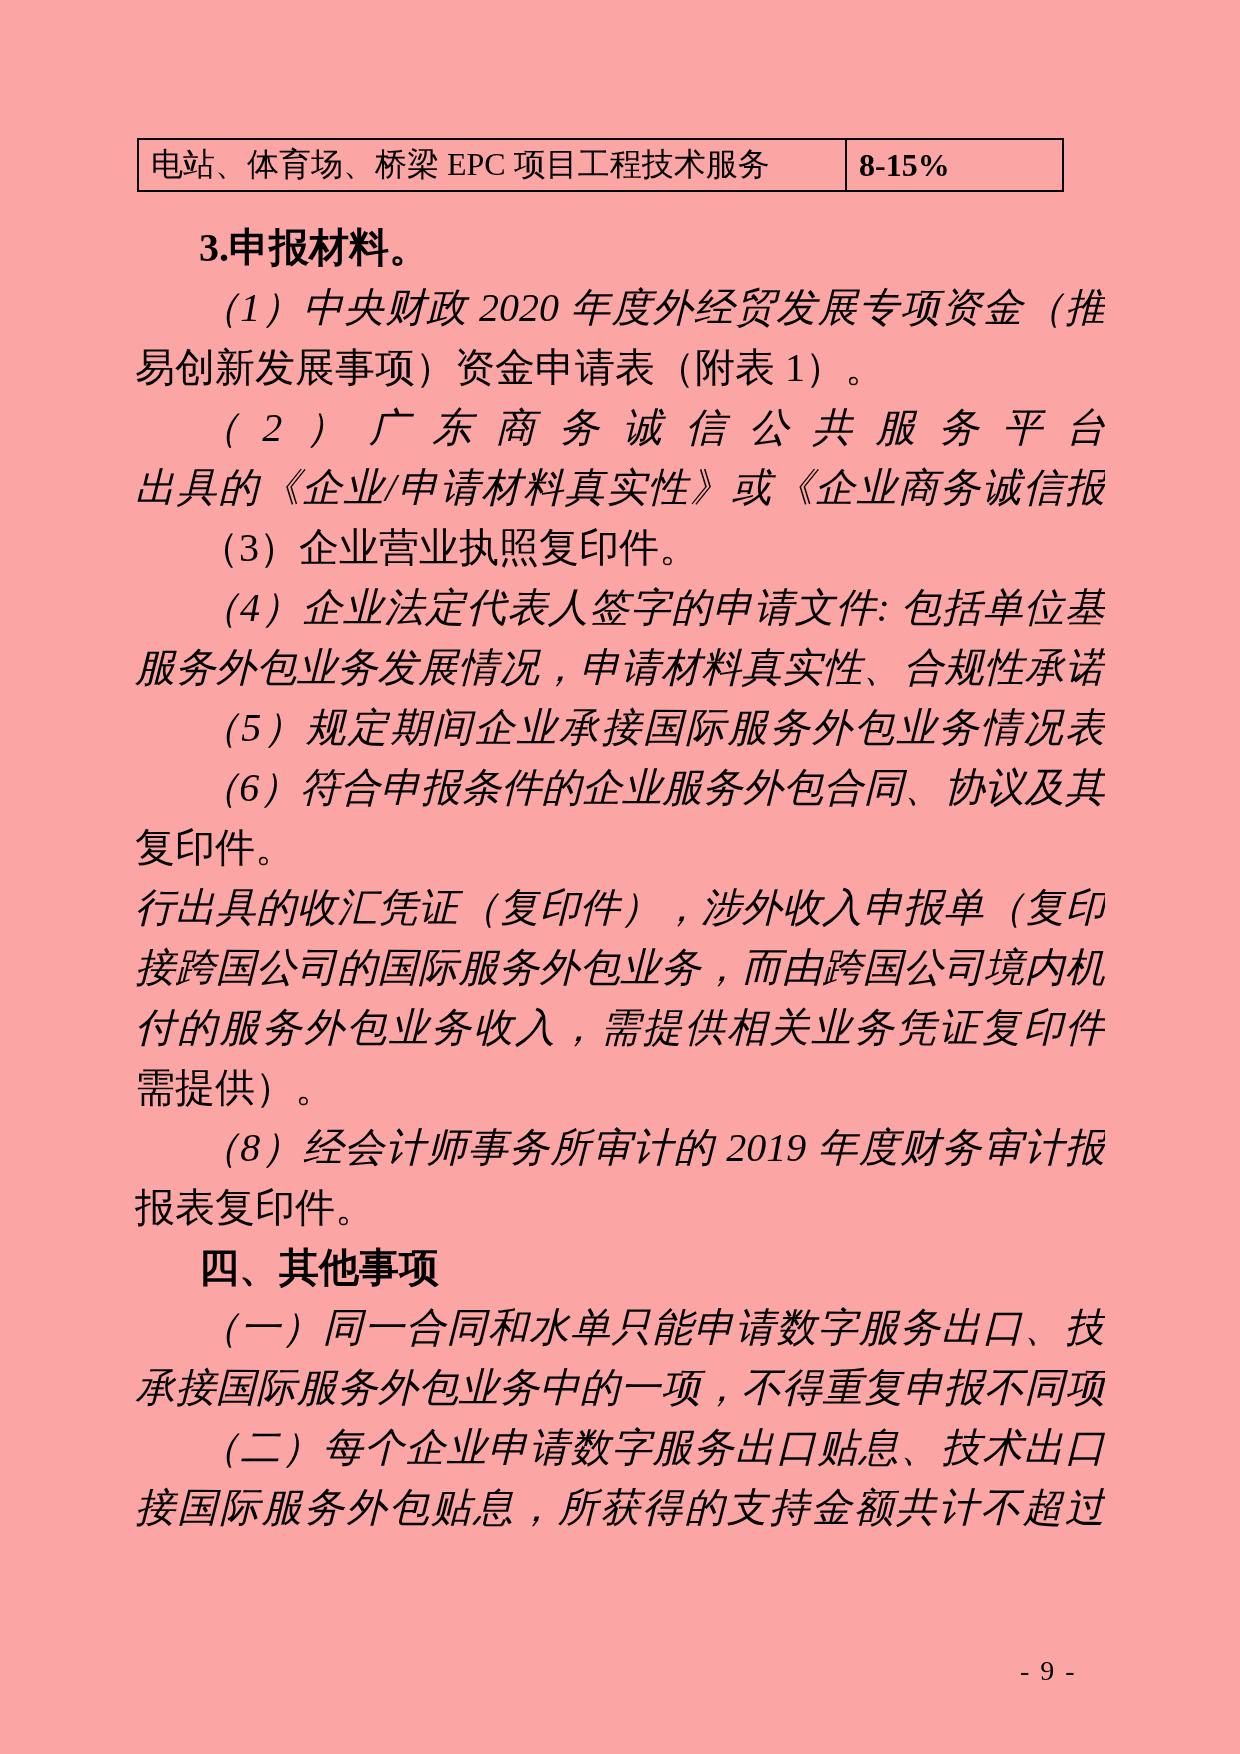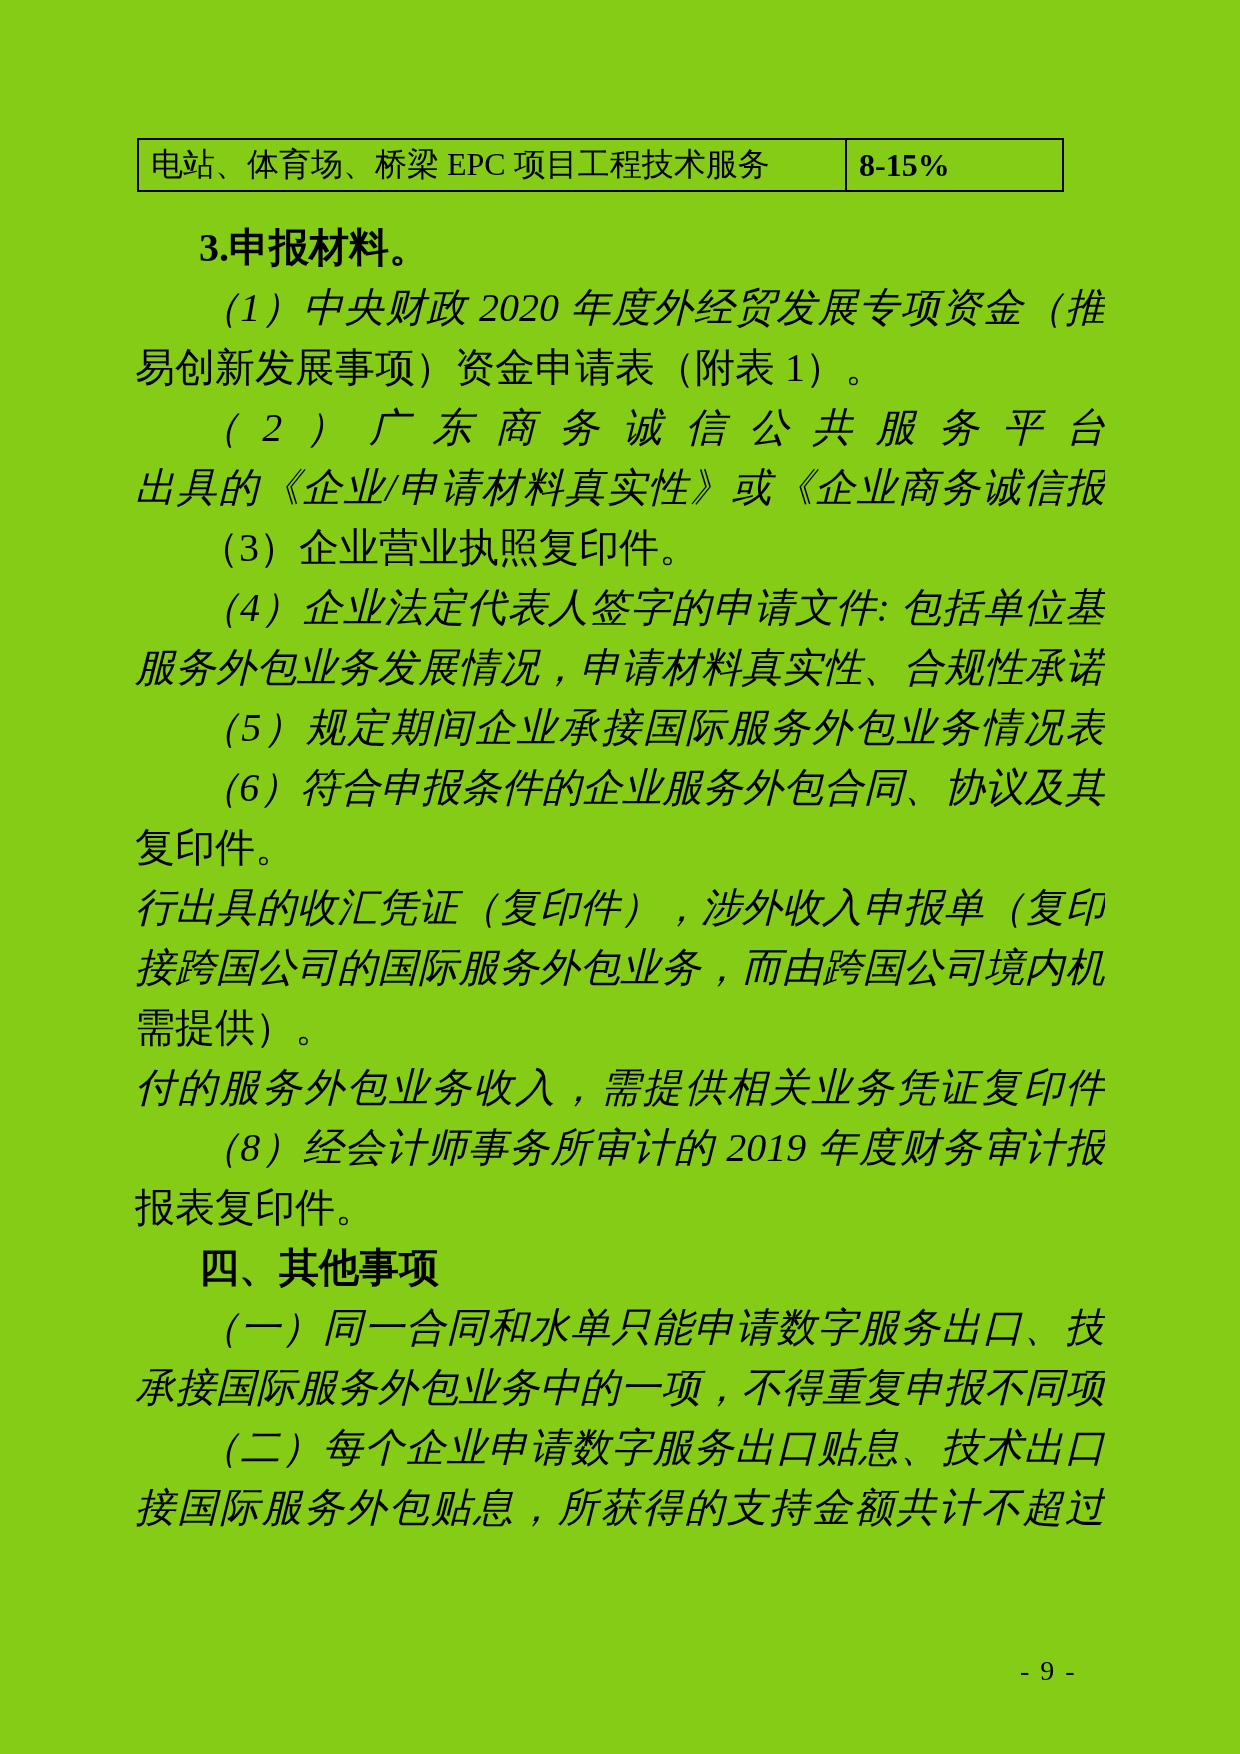--- a/index.html
+++ b/index.html
@@ -4,21 +4,21 @@
 <style>
   html, body {
     margin: 0;
     padding: 0;
     background: #ffffff;
   }
   .page {
     position: relative;
     width: 1240px;
     height: 1754px;
-    background: #84cc16;
+    background: #fca5a5;
     color: #000000;
     font-family: "Liberation Serif", "DejaVu Serif", serif;
     overflow: hidden;
   }
   
   .rate-table {
     position: absolute;
     left: 137px;
     top: 138px;
     width: 921px;
@@ -88,22 +88,22 @@
     <div class="ln indent fill tight">（2）广东商务诚信公共服务平台(http://www.gdintegrity.com)</div>
     <div class="ln fill">出具的《企业/申请材料真实性》或《企业商务诚信报告》。</div>
     <div class="ln indent">（3）企业营业执照复印件。</div>
     <div class="ln indent fill">（4）企业法定代表人签字的申请文件: 包括单位基本信息，</div>
     <div class="ln fill">服务外包业务发展情况，申请材料真实性、合规性承诺书。</div>
     <div class="ln indent fill">（5）规定期间企业承接国际服务外包业务情况表（附表 6）。</div>
     <div class="ln indent fill">（6）符合申报条件的企业服务外包合同、协议及其翻译件</div>
     <div class="ln">复印件。</div>
     <div class="ln fill">行出具的收汇凭证（复印件），涉外收入申报单（复印件）。承</div>
     <div class="ln fill">接跨国公司的国际服务外包业务，而由跨国公司境内机构代为支</div>
+    <div class="ln fill">付的服务外包业务收入，需提供相关业务凭证复印件（非企业不</div>
     <div class="ln">需提供）。</div>
-    <div class="ln fill">付的服务外包业务收入，需提供相关业务凭证复印件（非企业不</div>
     <div class="ln indent fill">（8）经会计师事务所审计的 2019 年度财务审计报告或财务</div>
     <div class="ln">报表复印件。</div>
     <div class="ln indent heading">四、其他事项</div>
     <div class="ln indent fill">（一）同一合同和水单只能申请数字服务出口、技术出口、</div>
     <div class="ln fill">承接国际服务外包业务中的一项，不得重复申报不同项目。</div>
     <div class="ln indent fill">（二）每个企业申请数字服务出口贴息、技术出口贴息、承</div>
     <div class="ln fill">接国际服务外包贴息，所获得的支持金额共计不超过 300 万元人</div>
   </div>
 
   <div class="footer">- 9 -</div>

